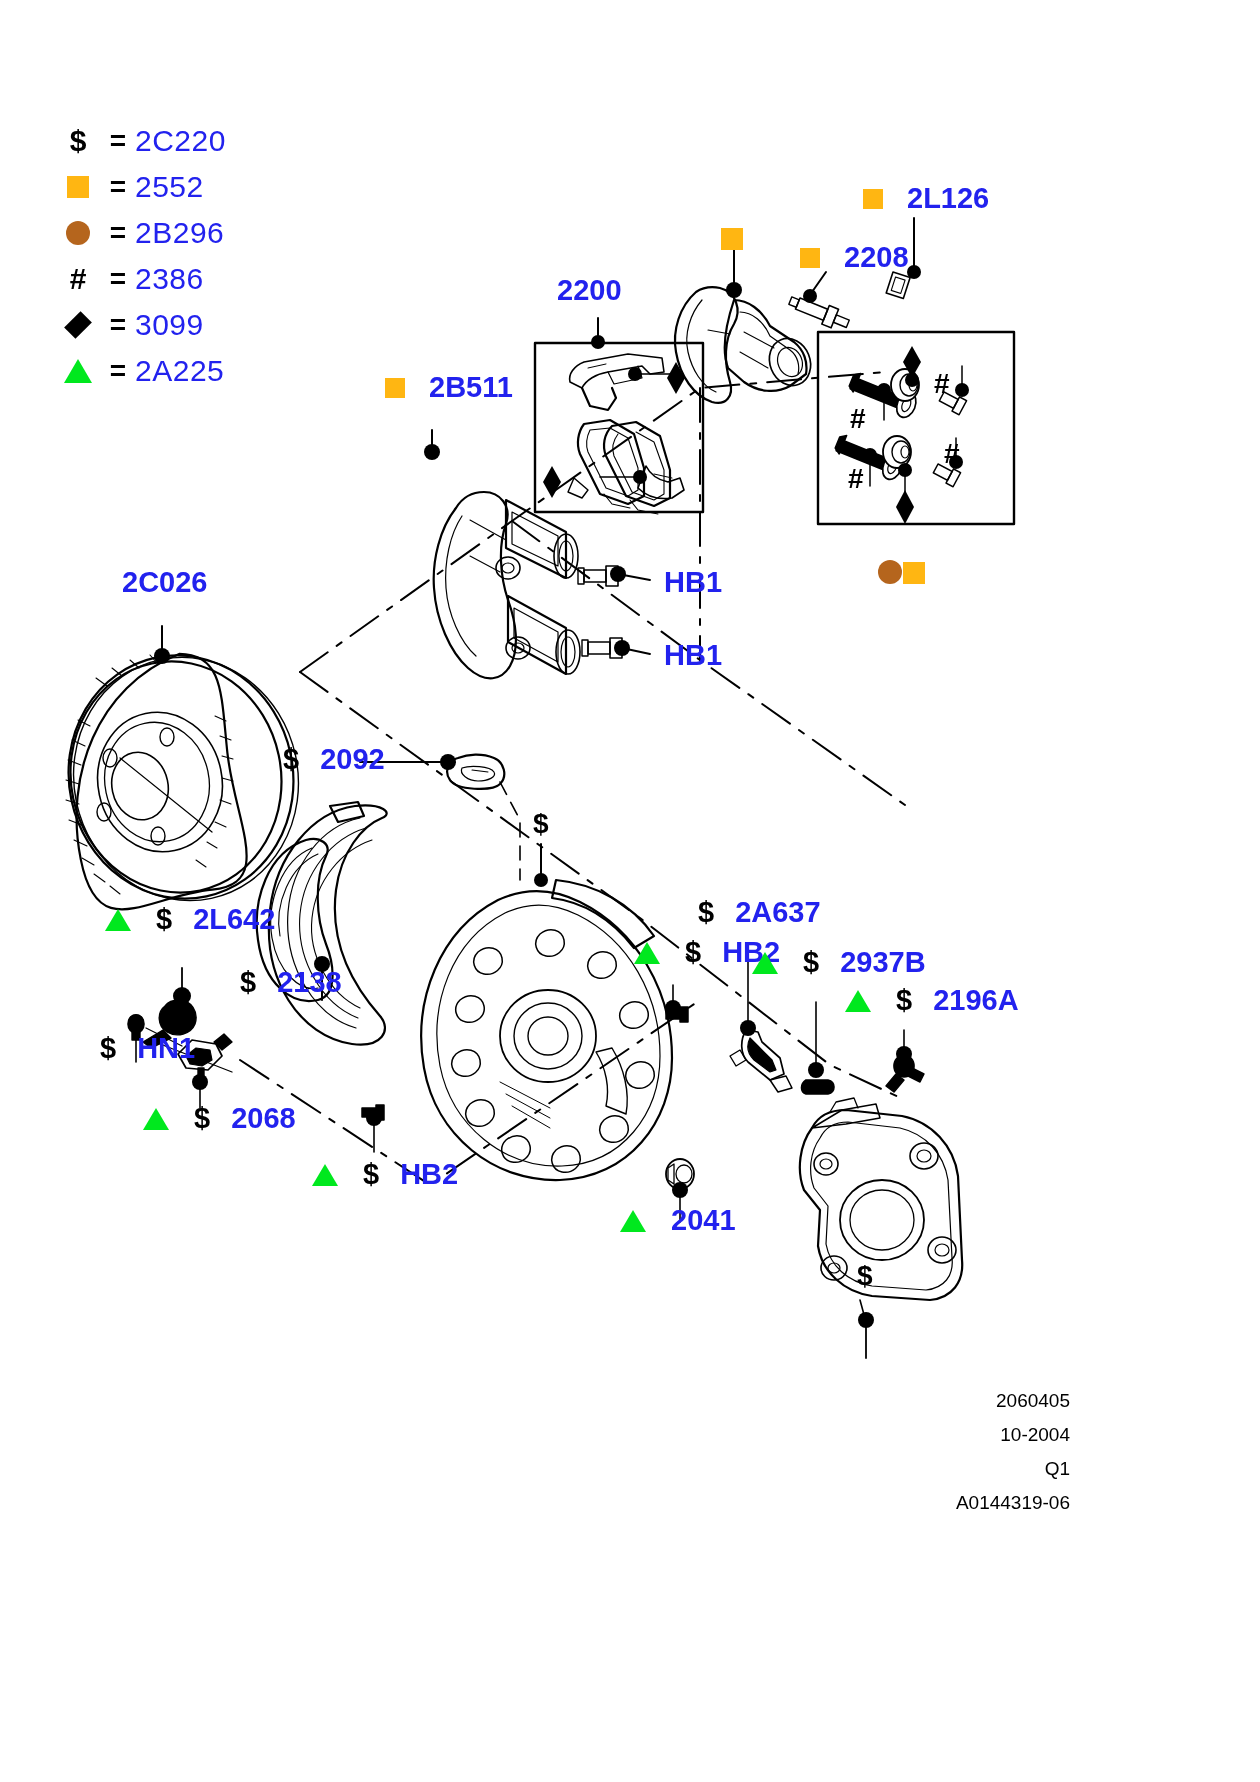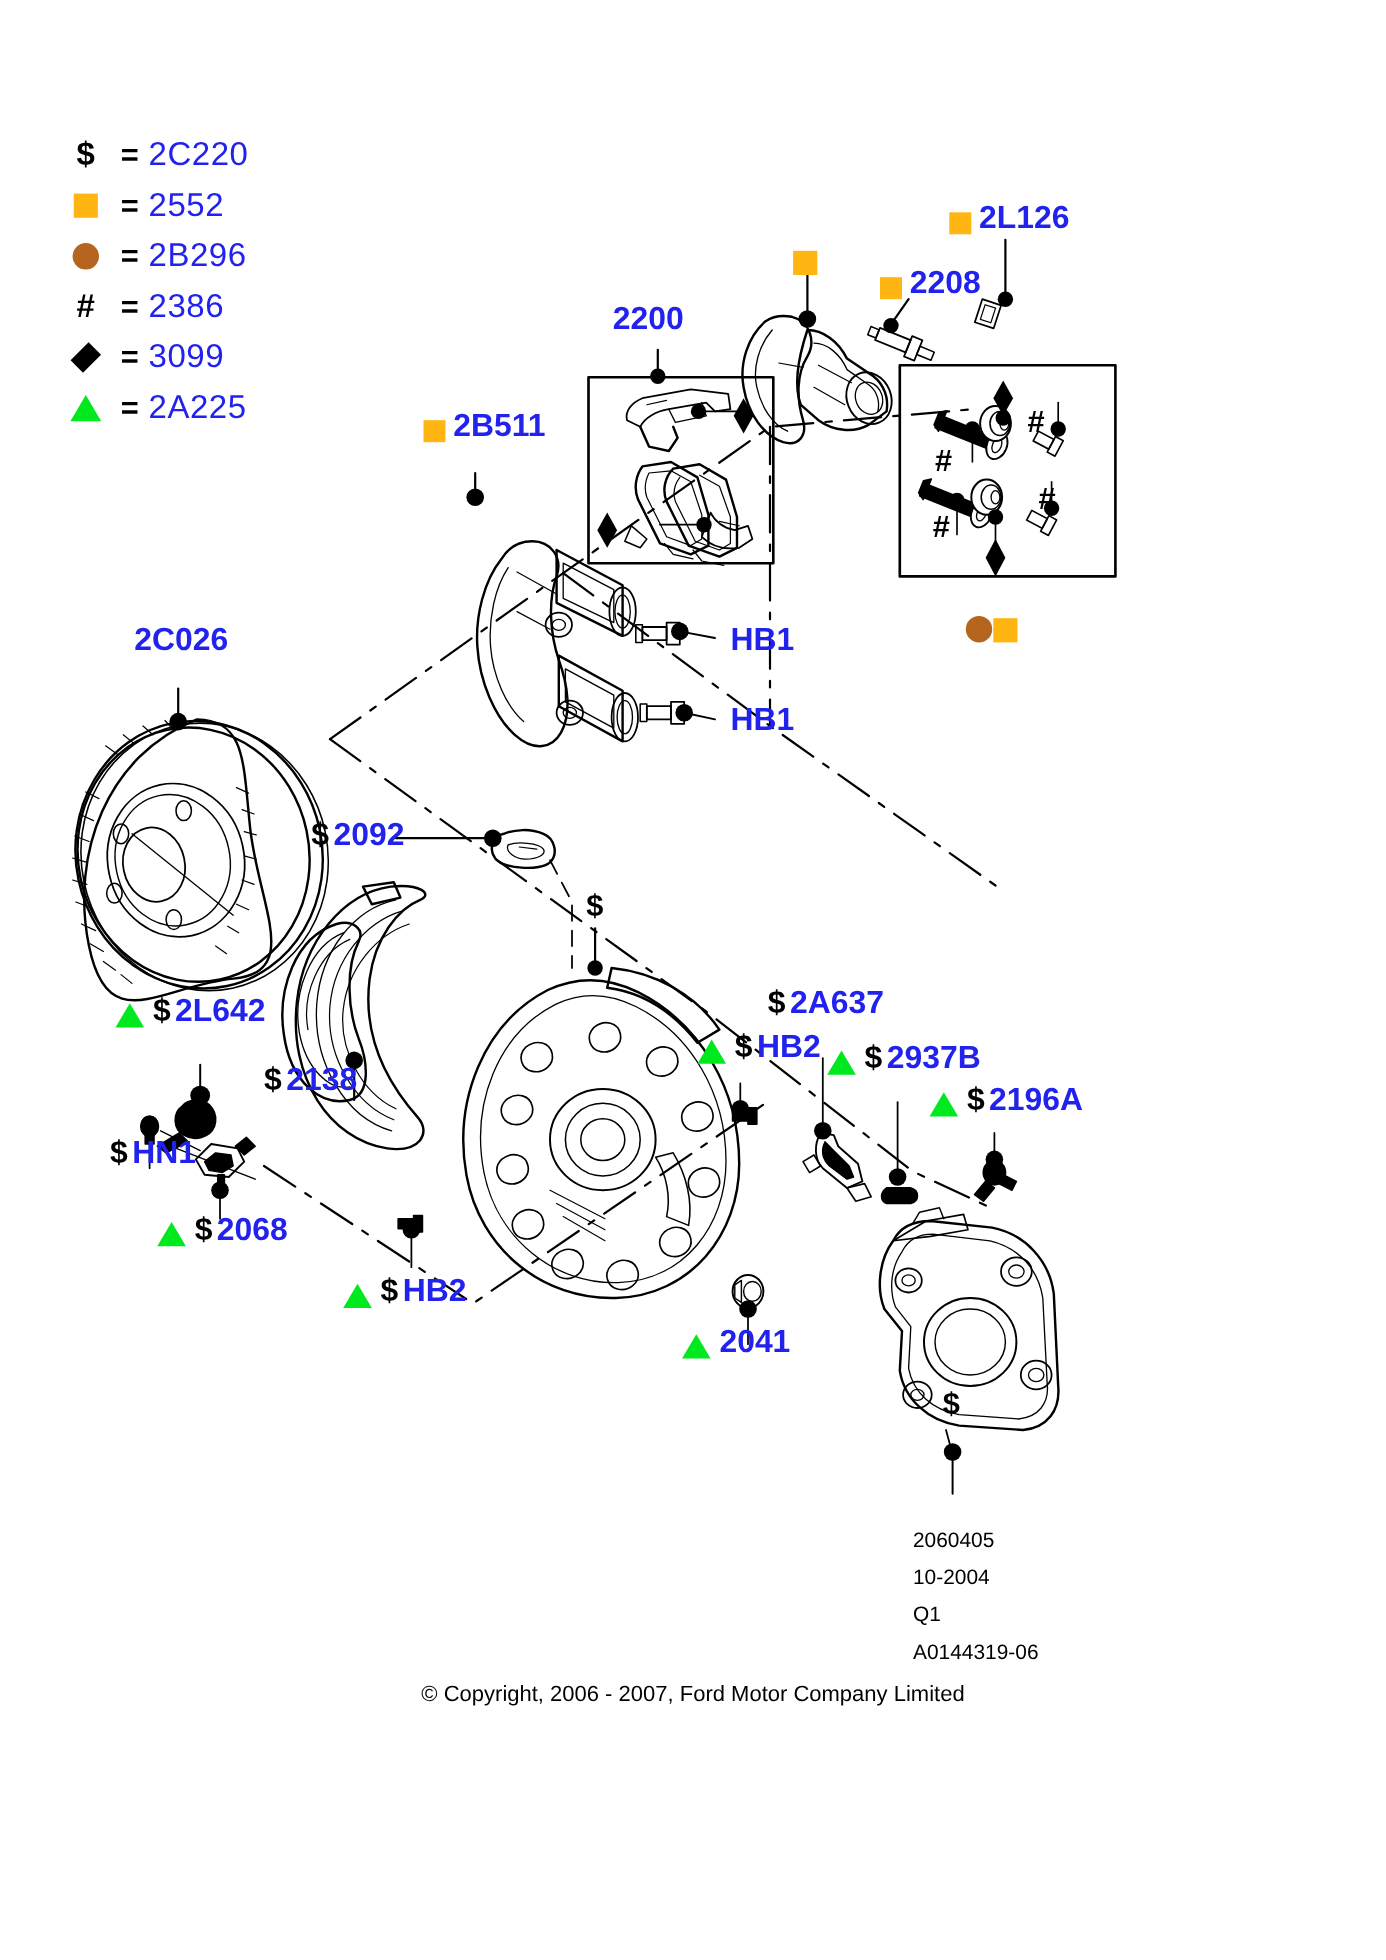--- a/index.html
+++ b/index.html
@@ -18,34 +18,34 @@
   .lg-eq{width:34px;text-align:center;font-size:28px;font-weight:bold;color:#000;}
   .lg-code{font-size:30px;font-weight:normal;color:#2222ee;letter-spacing:.5px;}
 
   .sq{width:22px;height:22px;background:#ffb612;display:inline-block;}
   .ci{width:24px;height:24px;border-radius:50%;background:#b5651d;display:inline-block;}
   .tri{width:0;height:0;border-left:14px solid transparent;border-right:14px solid transparent;
        border-bottom:24px solid #00e81e;display:inline-block;}
   .dia{width:16px;height:16px;background:#000;transform:rotate(45deg) scaleY(1.45);display:inline-block;}
 
   
-  .lbl{position:absolute;display:flex;align-items:flex-end;white-space:nowrap;
-       font-size:29px;font-weight:bold;color:#2222ee;line-height:1;}
+  .lbl{position:absolute;display:flex;align-items:center;white-space:nowrap;
+       font-size:29px;font-weight:bold;color:#2222ee;line-height:1;gap:17px;}
   .lbl .pfx{color:#000;font-weight:bold;margin-right:4px;}
   .lbl .msq{width:20px;height:20px;background:#ffb612;margin-right:7px;flex:none;}
   .lbl .mtri{width:0;height:0;border-left:13px solid transparent;border-right:13px solid transparent;
              border-bottom:22px solid #00e81e;margin-right:8px;flex:none;}
 
   
   .gl{position:absolute;font-size:28px;font-weight:bold;color:#000;line-height:1;}
   .gsq{position:absolute;width:22px;height:22px;background:#ffb612;}
   .gci{position:absolute;width:24px;height:24px;border-radius:50%;background:#b5651d;}
 
   
-  .foot{position:absolute;font-size:19px;color:#000;text-align:left;}
+  .foot{position:absolute;font-size:19px;color:#000;text-align:right;}
   .copy{position:absolute;left:0;width:1260px;top:1529px;text-align:center;
         font-size:20px;color:#000;}
   .svgwrap{position:absolute;left:0;top:0;width:1260px;height:1782px;}
   svg{display:block;}
 </style>
 </head>
 <body>
 
 <div id="sheet">
 
@@ -586,15 +586,14 @@
   <div class="gl" style="left:934px;top:370px">#</div>
   <div class="gl" style="left:850px;top:405px">#</div>
   <div class="gl" style="left:944px;top:440px">#</div>
   <div class="gl" style="left:848px;top:465px">#</div>
 
   <div class="foot" style="left:830px;top:1390px;width:240px">2060405</div>
   <div class="foot" style="left:830px;top:1424px;width:240px">10-2004</div>
   <div class="foot" style="left:830px;top:1458px;width:240px">Q1</div>
   <div class="foot" style="left:830px;top:1492px;width:240px">A0144319-06</div>
 
-  <div class="copy">© Copyright, 2006 - 2007, Ford Motor Company Limited</div>
 
 </div>
 
 </body></html>

